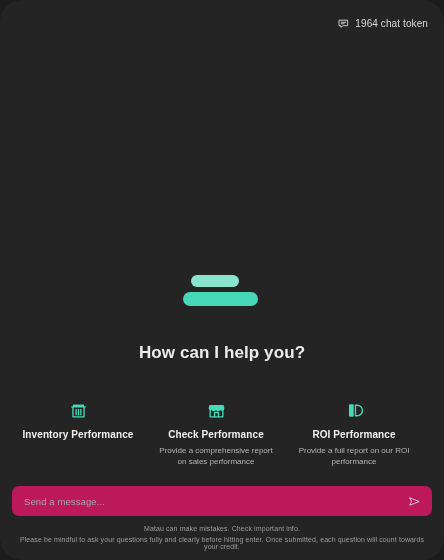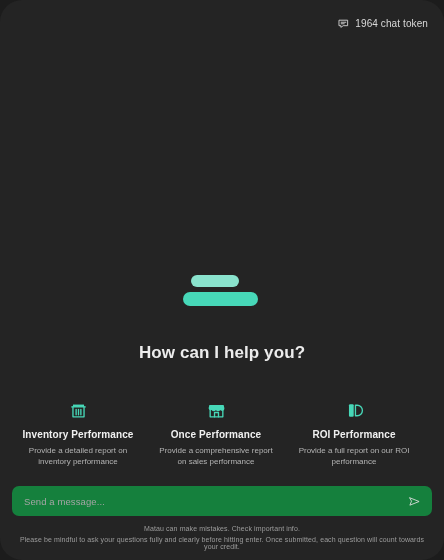--- a/index.html
+++ b/index.html
@@ -150,21 +150,21 @@
   }
 
   
   .composer-wrap {
     flex: 0 0 auto;
     padding: 0 12px;
     box-sizing: border-box;
   }
   .composer {
     height: 30px;
-    background: #15803d;
+    background: #be185d;
     border-radius: 7px;
     display: flex;
     align-items: center;
     padding: 0 10px 0 12px;
     box-sizing: border-box;
   }
   .composer-input {
     flex: 1 1 auto;
     background: transparent;
     border: none;
@@ -237,32 +237,31 @@
     <button class="suggestion-card">
       <span class="card-icon">
         <svg width="19" height="19" viewBox="0 0 24 24" fill="none" stroke="#47d8b8" stroke-width="1.7" stroke-linecap="round" stroke-linejoin="round">
           <path d="M3.5 7.5h17"></path>
           <path d="M5 7.5V20h14V7.5"></path>
           <path d="M5 4.5h14v3H5z" fill="#47d8b8" stroke="none"></path>
           <path d="M9 10.5v7M12 10.5v7M15 10.5v7"></path>
         </svg>
       </span>
       <span class="card-title">Inventory Performance</span>
-      <span class="card-desc">Provide a detailed report on inventory performance</span>
     </button>
 
     <button class="suggestion-card">
       <span class="card-icon">
         <svg width="19" height="19" viewBox="0 0 24 24" fill="none" stroke="#47d8b8" stroke-width="1.7" stroke-linecap="round" stroke-linejoin="round">
           <path d="M4 9.5V20h16V9.5"></path>
           <path d="M3 5h18l1 4.2a3 3 0 0 1-5.3 2.1 3 3 0 0 1-5.4 0 3 3 0 0 1-5.4 0A3 3 0 0 1 2 9.2z" fill="#47d8b8" stroke="none"></path>
           <path d="M9.5 20v-5.5h5V20"></path>
         </svg>
       </span>
-      <span class="card-title">Once Performance</span>
+      <span class="card-title">Check Performance</span>
       <span class="card-desc">Provide a comprehensive report on sales performance</span>
     </button>
 
     <button class="suggestion-card">
       <span class="card-icon">
         <svg width="19" height="19" viewBox="0 0 24 24" fill="none" stroke="#47d8b8" stroke-width="1.7" stroke-linecap="round" stroke-linejoin="round">
           <rect x="5" y="4" width="6" height="16" rx="1.4" fill="#47d8b8" stroke="none"></rect>
           <path d="M13.2 5.4h2.2a6.6 6.6 0 0 1 0 13.2h-2.2z"></path>
         </svg>
       </span>

